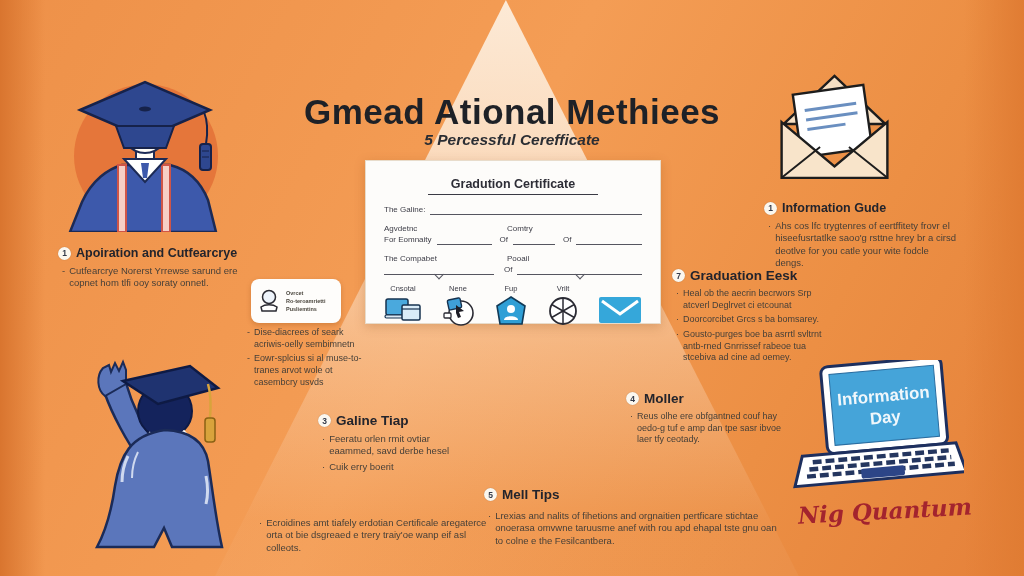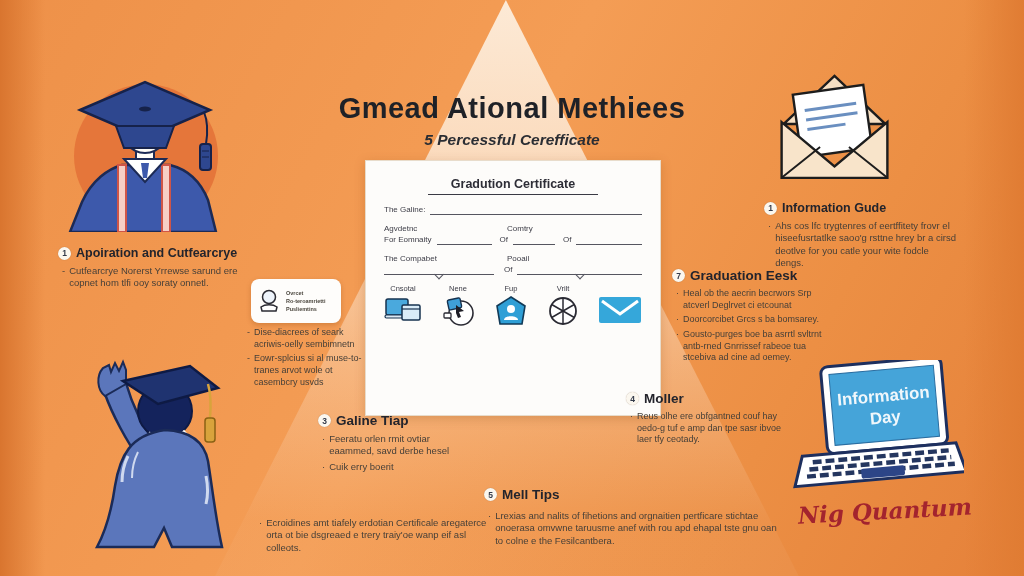--- a/index.html
+++ b/index.html
@@ -23,23 +23,23 @@
   }
   .abs{position:absolute;}
   .sec-h{display:flex;align-items:center;gap:5px;font-weight:bold;color:#23242c;font-size:12.5px;}
   .sec-h.big{font-size:13.5px;}
   .badge{flex:0 0 auto;width:13px;height:13px;border-radius:50%;background:#fbf7ef;color:#333a4a;
          font-size:8.5px;font-weight:bold;display:flex;align-items:center;justify-content:center;
          box-shadow:0 0 1px rgba(80,40,0,.4);}
   .blist{margin:5px 0 0 4px;padding:0;list-style:none;font-size:9.5px;line-height:1.3;color:#453f38;}
   .blist li{display:flex;gap:4px;margin-bottom:3px;}
   .mk{flex:0 0 auto;}
-  .title-main{left:280px;top:92px;width:464px;text-align:center;font-size:29px;font-weight:bold;color:#1e2127;letter-spacing:.5px;}
+  .title-main{left:280px;top:92px;width:464px;text-align:center;font-size:35px;font-weight:bold;color:#1e2127;letter-spacing:.5px;}
   .title-sub{left:330px;top:131px;width:364px;text-align:center;font-size:15.5px;font-weight:bold;color:#2a2d33;font-style:italic;}
-  .cert{left:365px;top:160px;width:296px;height:256px;background:#fdfcfa;border:1px solid #e8dccb;
+  .cert{left:365px;top:160px;width:296px;height:164px;background:#fdfcfa;border:1px solid #e8dccb;
         box-shadow:0 3px 10px rgba(140,70,15,.25);box-sizing:border-box;padding:14px 18px 8px;color:#3c3c46;}
   .cert-title{width:170px;margin:2px auto 10px;text-align:center;font-size:12.5px;font-weight:bold;color:#2d2d36;
         border-bottom:1.5px solid #3a3a44;padding-bottom:3px;}
   .crow{display:flex;align-items:flex-start;font-size:8px;margin-bottom:9px;}
   .cl{white-space:nowrap;margin-right:5px;}
   .uline{border-bottom:1px solid #55555f;height:9px;}
   .fl1{flex:1;}
   .chev{position:relative;}
   .chev::after{content:"";position:absolute;left:50%;bottom:-4px;width:6px;height:6px;border-left:1px solid #55555f;border-bottom:1px solid #55555f;transform:translateX(-50%) rotate(-45deg);background:transparent;}
   .icon-row{display:flex;justify-content:space-between;margin-top:4px;}

